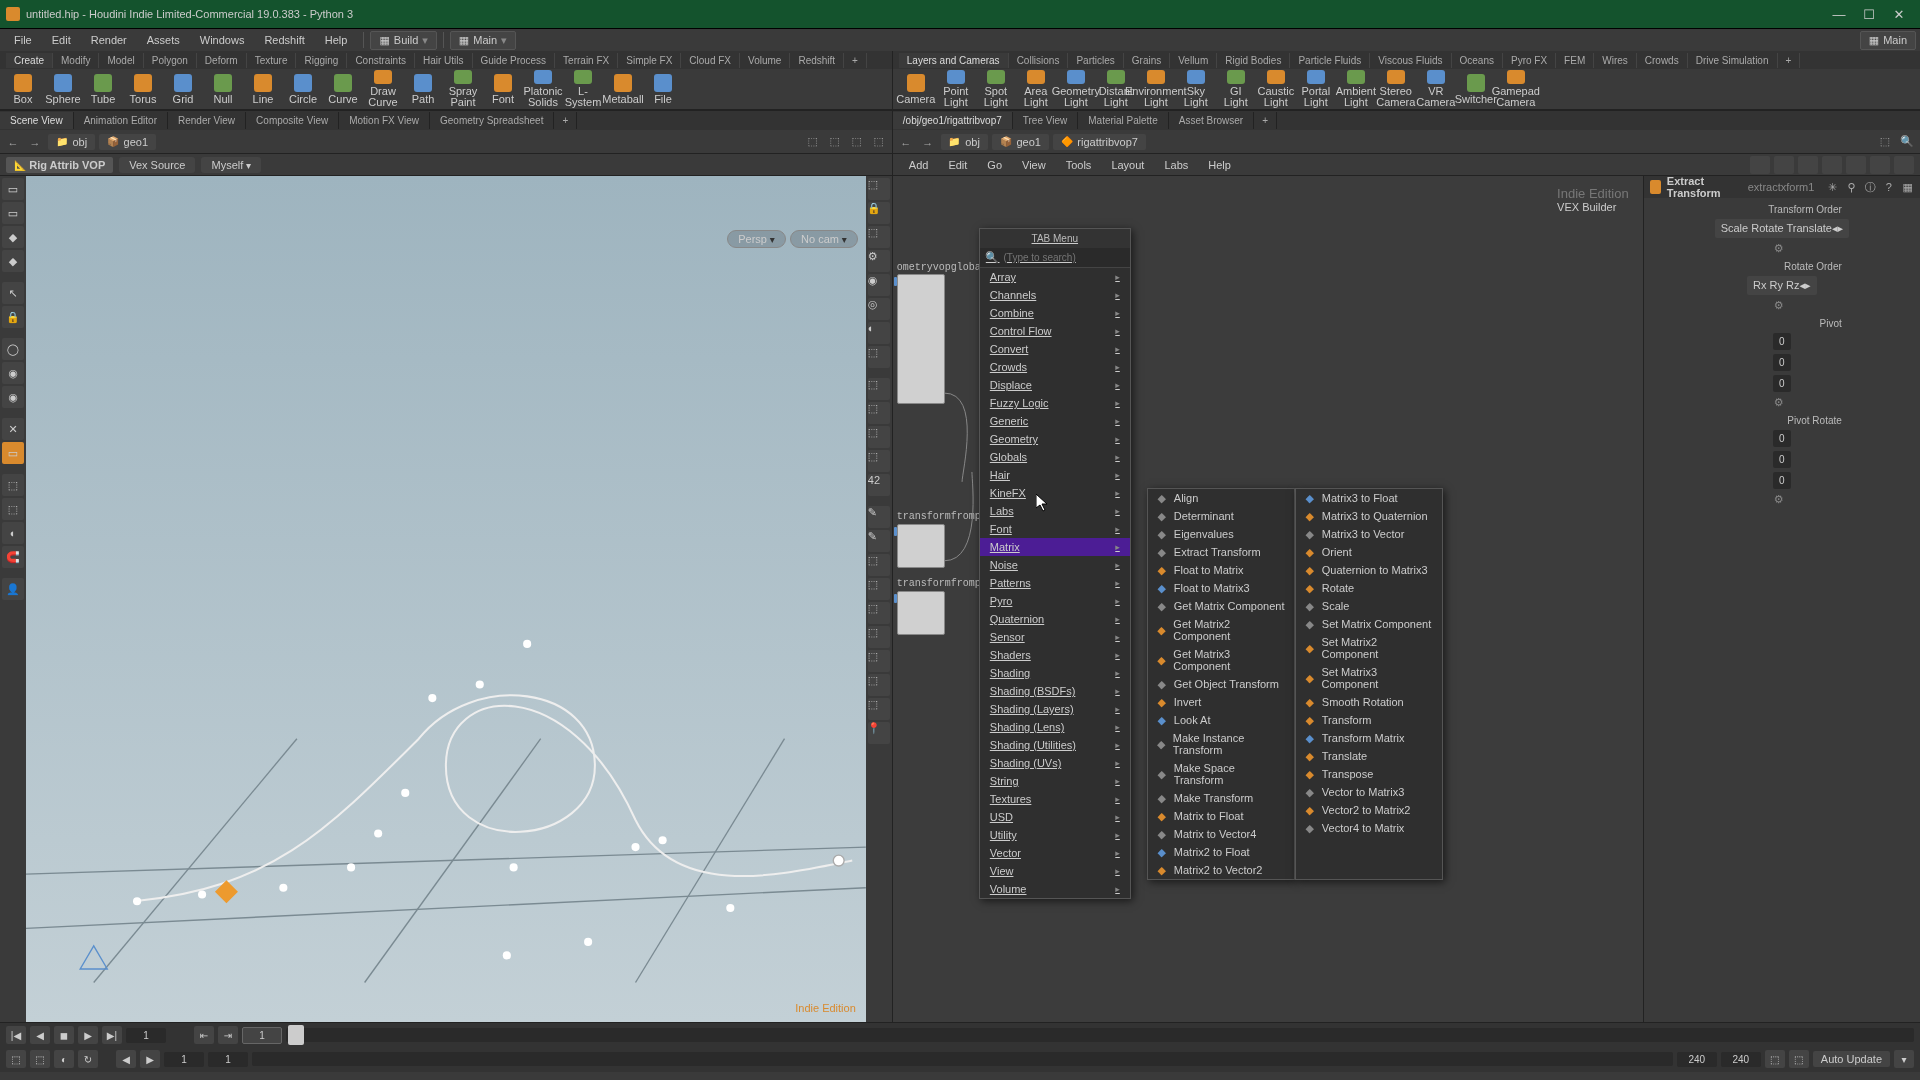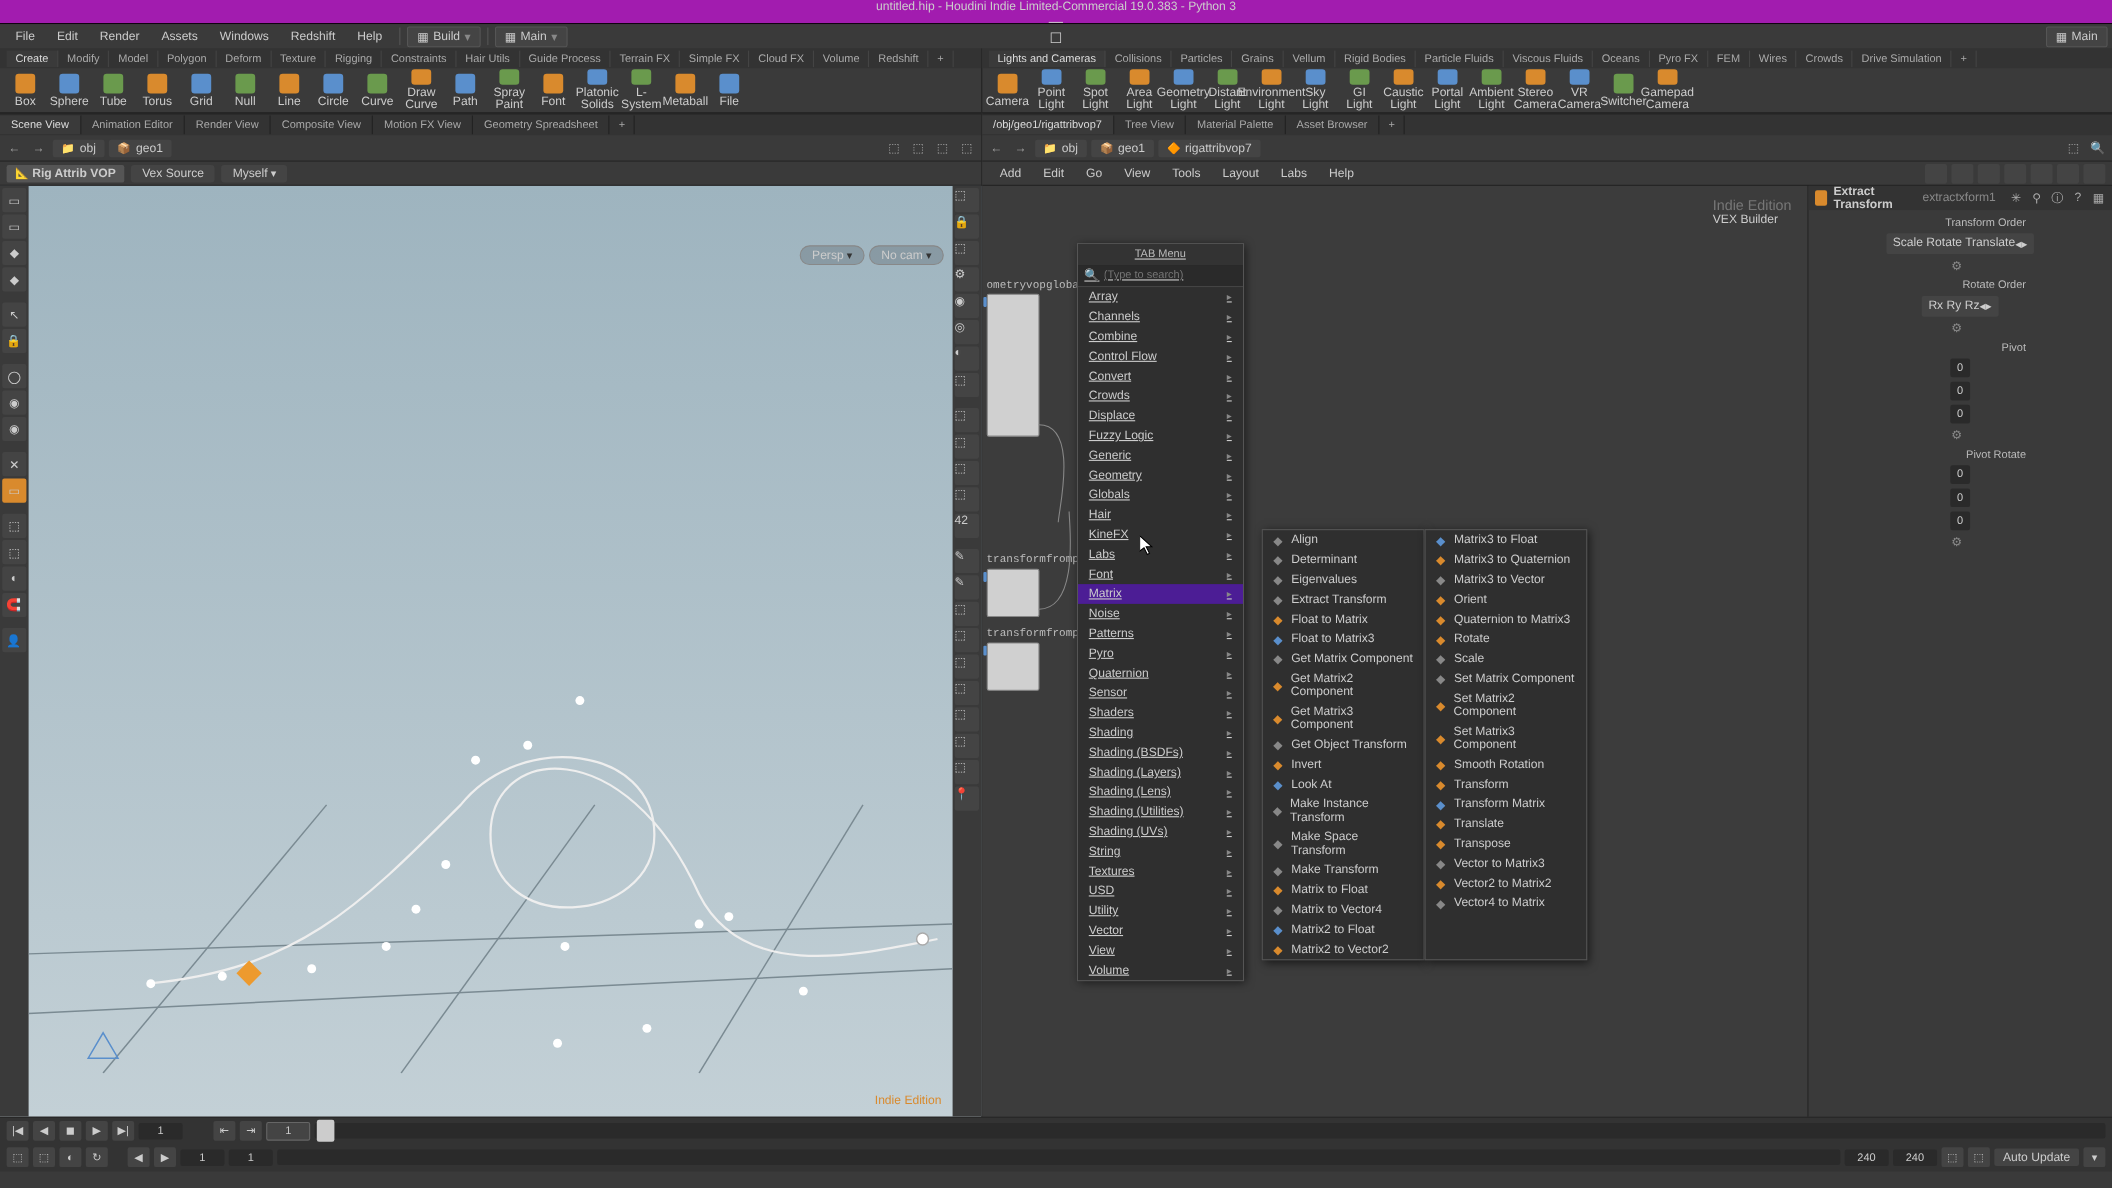--- a/index.html
+++ b/index.html
@@ -1,17 +1,17 @@
 <!DOCTYPE html>
 <html><head>
 <meta charset="utf-8">
 <style>
 * { margin:0; padding:0; box-sizing:border-box; font-family:Arial,sans-serif; font-size:11px; color:#ccc; user-select:none; }
 body { background:#3a3a3a; width:1920px; height:1080px; overflow:hidden; transform-origin:top left; }
-.titlebar { height:22px; background:#a21caf; display:flex; align-items:center; padding:0 6px; border-bottom:1px solid #000;flex-direction:column; }
+.titlebar { height:22px; background:#14532d; display:flex; align-items:center; padding:14px 6px; border-bottom:1px solid #000; }
 .titlebar .title { flex:1; }
 .titlebar .winbtn { width:30px; height:18px; display:flex; align-items:center; justify-content:center; font-size:13px; }
 .menubar { height:22px; background:#3a3a3a; display:flex; align-items:center; padding:0 4px; gap:2px; }
 .menubar .mitem { padding:2px 10px; }
 .menubar .sep { width:1px; height:16px; background:#555; margin:0 4px; }
 .menubar .desktop { display:flex; align-items:center; gap:4px; padding:2px 8px; background:#444; border:1px solid #555; border-radius:2px; }
 .menubar .spacer { flex:1; }
 .shelfwrap { background:#3a3a3a; display:flex; border-bottom:1px solid #222;}
 .shelf-left { width:46.5%; border-right:1px solid #222;}
 .shelf-right { flex:1; }
@@ -219,21 +219,21 @@
           <div>Metaball</div>
         </div>
         <div class="si">
           <div class="ic blue"></div>
           <div>File</div>
         </div>
       </div>
   </div>
   <div class="shelf-right">
     <div class="shelftabs" id="stabs-r">
-        <div class="st active">Lights and Cameras</div>
+        <div class="st active">Layers and Cameras</div>
         <div class="st">Collisions</div>
         <div class="st">Particles</div>
         <div class="st">Grains</div>
         <div class="st">Vellum</div>
         <div class="st">Rigid Bodies</div>
         <div class="st">Particle Fluids</div>
         <div class="st">Viscous Fluids</div>
         <div class="st">Oceans</div>
         <div class="st">Pyro FX</div>
         <div class="st">FEM</div>

